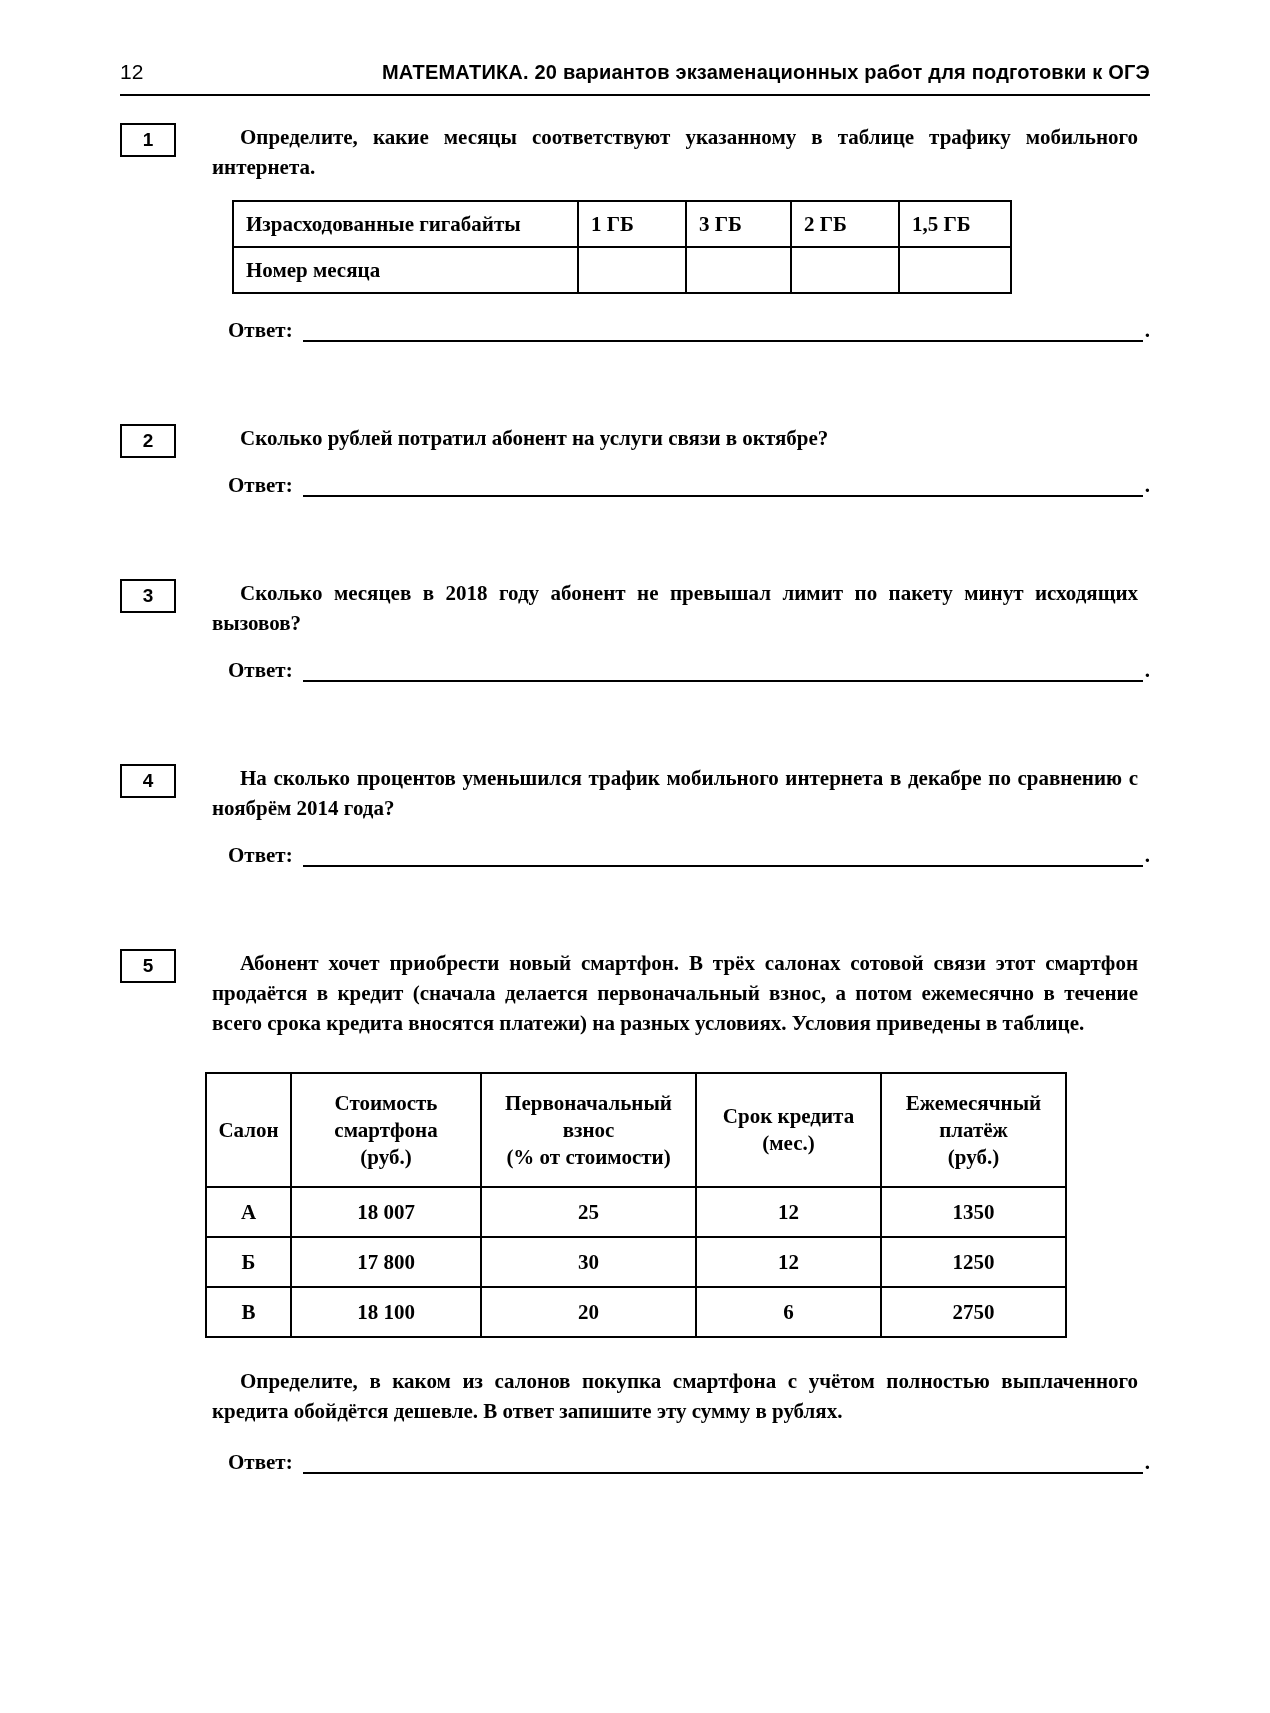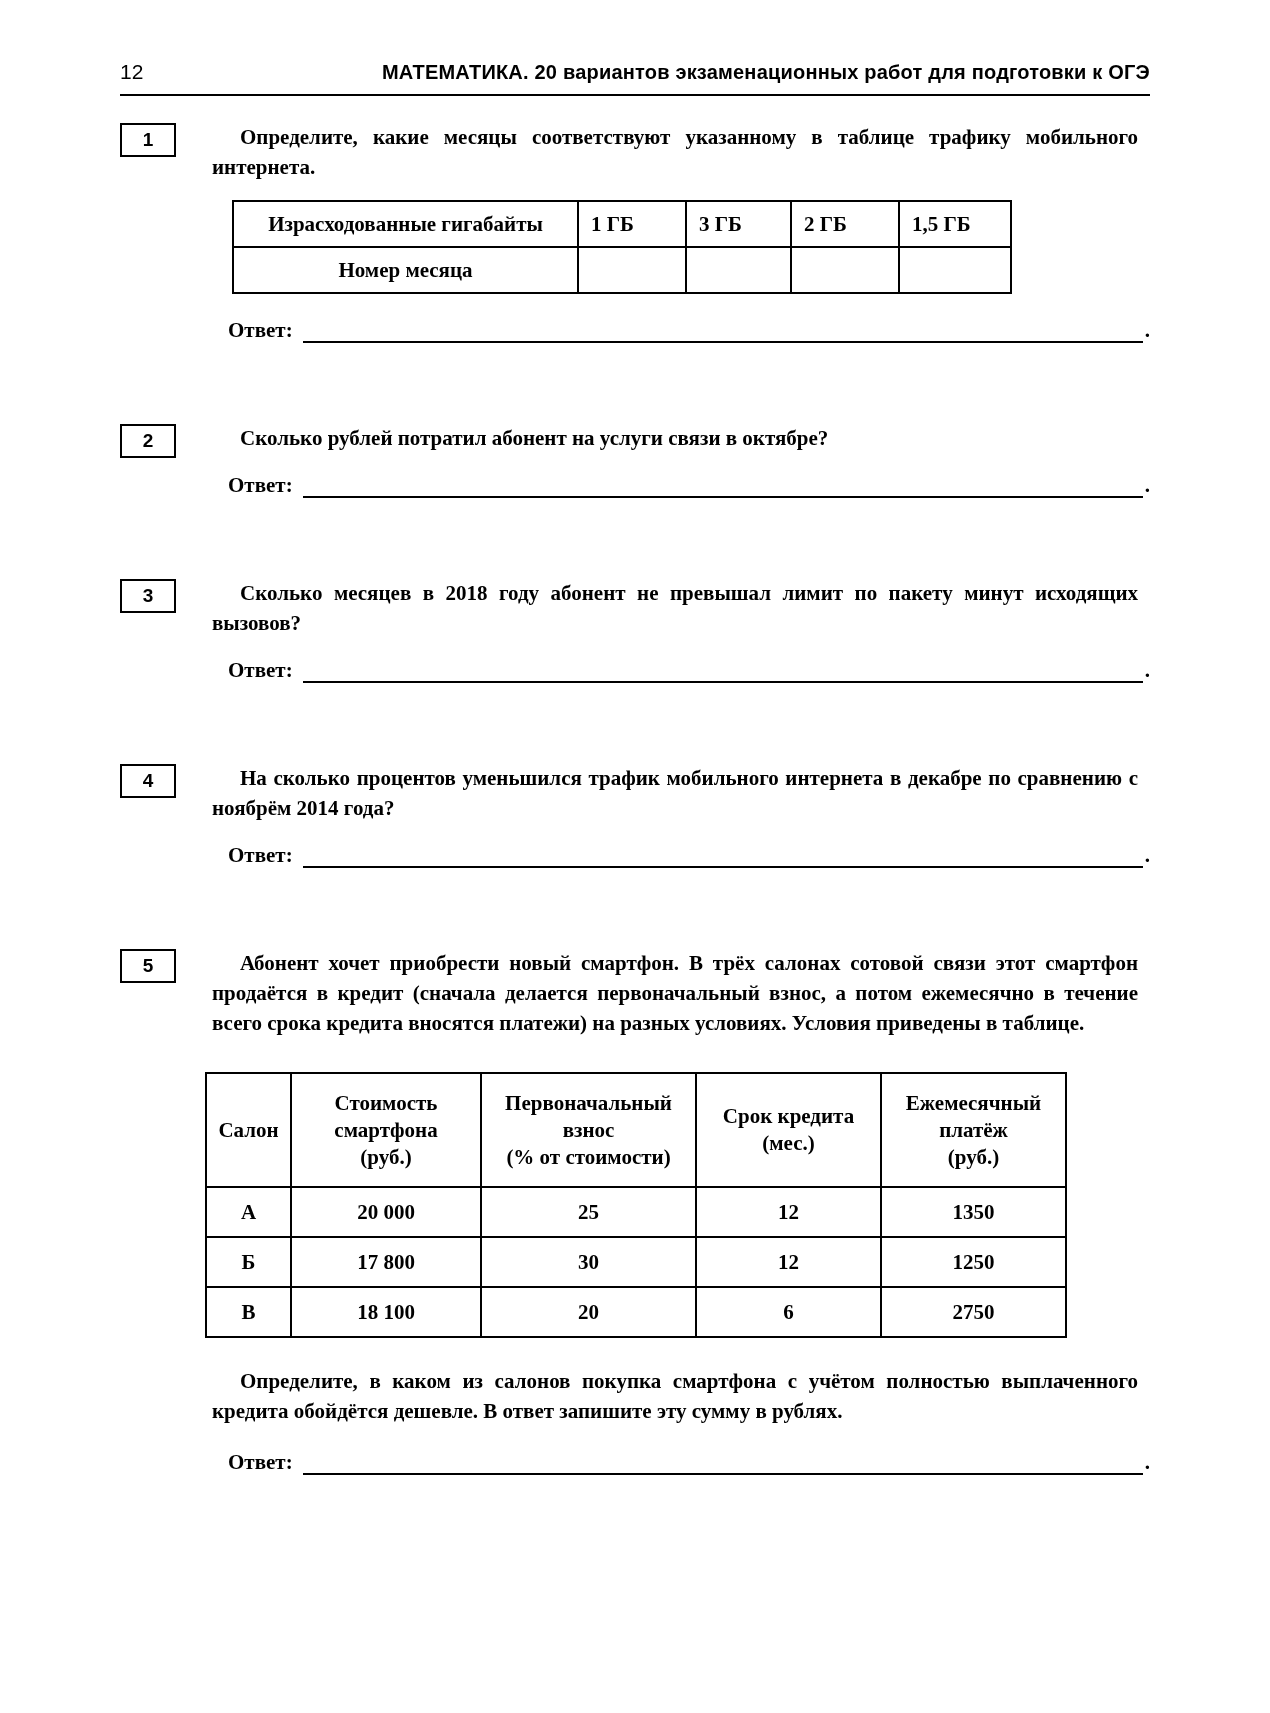--- a/index.html
+++ b/index.html
@@ -37,21 +37,21 @@
     margin:12px;
     font-size:21px; line-height:30px;
     font-weight:bold;
     text-align:justify;
     text-indent:28px;
     hyphens:auto;
   }
 
   
   .answer {
-    display:flex; align-items:center;
+    display:flex; align-items:flex-start;
     margin-top:24px; padding-left:28px;
     font-size:21px; font-weight:bold;
   }
   .answer .lbl { white-space:nowrap; }
   .answer .blank {
     flex:1; height:1.05em;
     border-bottom:2px solid #000;
     margin-left:10px; margin-right:2px;
   }
   .answer .dot { }
@@ -64,21 +64,21 @@
     margin:18px 0 14px 32px;
     font-size:21px; font-weight:bold;
   }
   .gb-table td {
     border:2px solid #000;
     height:40px;
     padding:2px 12px;
     vertical-align:middle;
     text-align:left;
   }
-  .gb-table td.lbl-cell { text-align:center; }
+  .gb-table td.lbl-cell { text-align:left; }
 
   
   .credit-table {
     border-collapse:collapse;
     table-layout:fixed;
     width:860px;
     margin:34px 0 28px 5px;
     font-size:21px; font-weight:bold;
   }
   .credit-table th, .credit-table td {
@@ -207,21 +207,21 @@
           <th>Срок кредита
 (мес.)</th>
           <th>Ежемесячный
 платёж
 (руб.)</th>
         </tr>
       </thead>
       <tbody>
         <tr>
           <td>А</td>
-          <td>20 000</td>
+          <td>18 007</td>
           <td>25</td>
           <td>12</td>
           <td>1350</td>
         </tr>
         <tr>
           <td>Б</td>
           <td>17 800</td>
           <td>30</td>
           <td>12</td>
           <td>1250</td>

